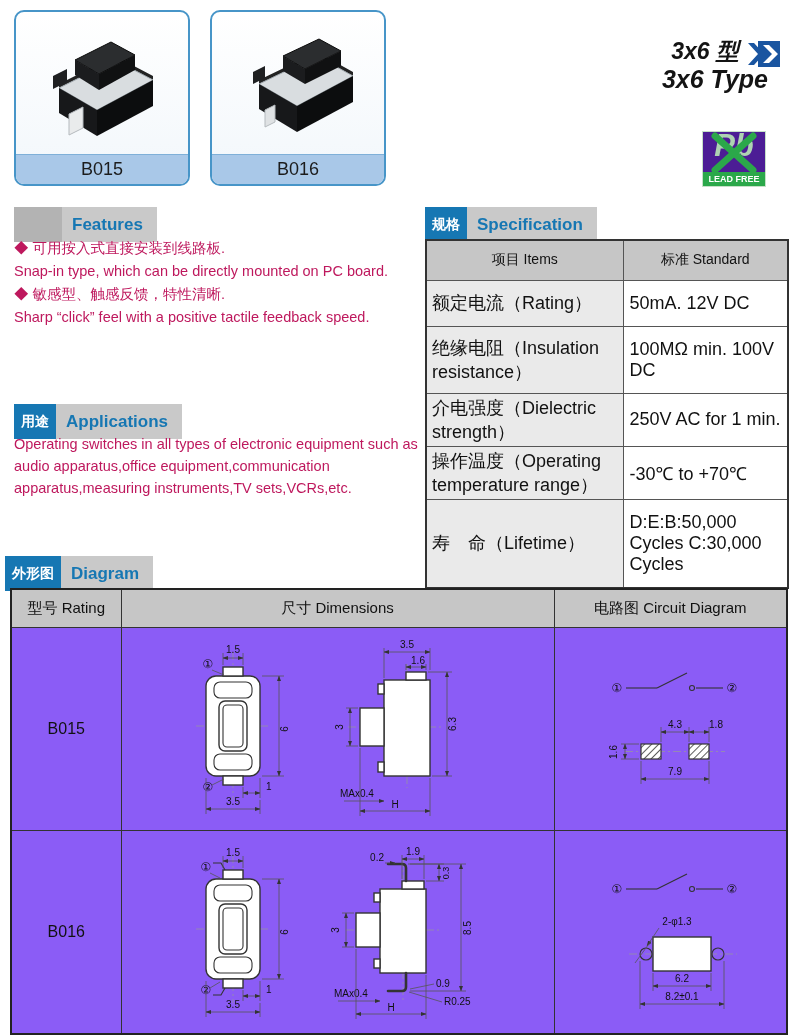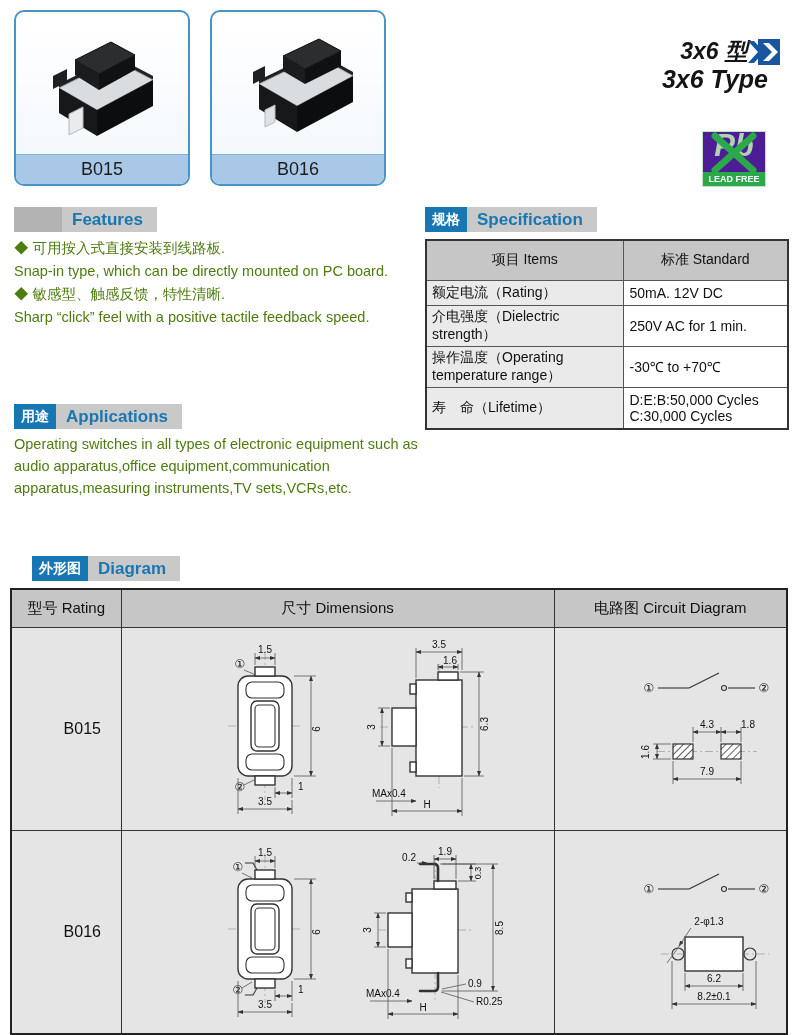--- a/index.html
+++ b/index.html
@@ -11,62 +11,62 @@
 
   
   .card { position:absolute; width:176px; height:176px; border:2px solid #4795c8;
           border-radius:10px; overflow:hidden; background:linear-gradient(180deg,#ffffff,#f2f7fb); }
   .card .photo { height:142px; display:flex; align-items:center; justify-content:center; }
   .card .label { height:30px; background:#a9c8e8; border-top:1px solid #7fb0d8;
                  display:flex; align-items:center; justify-content:center;
                  font-size:18px; color:#1c1c1c; }
 
   
-  .type-row1 { position:absolute; top:36px; right:12px; display:flex; align-items:center; }
+  .type-row1 { position:absolute; top:36px; right:12px; display:flex; align-items:flex-end; gap:9px; }
   .type-cn { font-size:23px; font-weight:bold; font-style:italic; color:#141414; }
   .type-row2 { position:absolute; top:65px; right:24px; font-size:25px; font-weight:bold;
                font-style:italic; color:#141414; }
 
   
   .leadfree { position:absolute; left:702px; top:131px; width:64px; height:56px;
               background:#4c1d95; border:1px solid #c6e0c8; }
   .leadfree .pb { position:absolute; top:-4px; left:0; right:0; text-align:center;
                   font-size:31px; font-weight:bold; font-style:italic; color:#aed3b2; }
   .leadfree .bar { position:absolute; bottom:0; left:0; right:0; height:14px; background:#2ba84a;
                    color:#fff; font-size:9px; font-weight:bold; text-align:center; line-height:14px; }
   .leadfree svg { position:absolute; left:0; top:0; }
 
   
-  .sec-hdr { position:absolute; display:flex; height:25px; }
+  .sec-hdr { position:absolute; display:flex; height:35px; }
   .sec-hdr .cn { background:#1677b3; color:#fff; font-size:14px; font-weight:bold;
                  display:flex; align-items:center; padding:0 7px; }
   .sec-hdr .cn.graybox { background:#b3b3b3; min-width:48px; }
   .sec-hdr .en { background:#c9c9c9; color:#1677b3; font-size:17px; font-weight:bold;
                  display:flex; align-items:center; padding:0 14px 0 10px; }
 
   
-  .text-block { position:absolute; font-size:14.5px; color:#4d7c0f; }
+  .text-block { position:absolute; font-size:14.5px; color:#be185d; }
   .text-block .line { line-height:23px; }
   .text-block .para { line-height:22px; margin-bottom:2px; }
 
   
   .spec-table { position:absolute; left:425px; top:239px; width:362px;
                 border-collapse:collapse; table-layout:fixed; border:2px solid #333; }
   .spec-table th { height:40px; background:#c6c6c6; font-size:14px; font-weight:normal;
                    color:#111; border:1px solid #555; }
-  .spec-table td { height:23px; font-size:14px; border:1px solid #555; }
+  .spec-table td { height:23px; font-size:18px; border:1px solid #555; }
   .spec-table td.item { background:#eaeaea; padding:2px 5px; }
-  .spec-table td.std  { background:#fff; padding:4px 6px; }
+  .spec-table td.std  { background:#fff; padding:12px 6px; }
 
   
   .diag-table { position:absolute; left:10px; top:588px; width:776px;
                 border-collapse:collapse; table-layout:fixed; border:2px solid #222; }
   .diag-table th { height:38px; background:#c6c6c6; font-size:15px; font-weight:normal;
                    color:#111; border:1.5px solid #333; }
-  .diag-table td { height:200px; border:1.5px solid #333; background:#e5e5e5; vertical-align:middle;padding-left:32px; }
+  .diag-table td { height:200px; border:1.5px solid #333; background:#8b5cf6; vertical-align:middle; }
   .diag-table td.model { text-align:center; font-size:16px; }
 
   
   .oline  { fill:#fff; stroke:#333; stroke-width:1.4; }
   .oline2 { fill:none; stroke:#333; stroke-width:1.1; }
   .opin   { fill:none; stroke:#333; stroke-width:2.6; stroke-linejoin:round; stroke-linecap:round; }
   .dline  { stroke:#555; stroke-width:0.8; fill:none; }
   .dim    { marker-start:url(#arr); marker-end:url(#arr); }
   .dim1   { marker-end:url(#arr); }
   .cline  { stroke:#999; stroke-width:0.7; fill:none; stroke-dasharray:8 3 2 3; }
@@ -175,35 +175,39 @@
       <th>项目 Items</th>
       <th>标准 Standard</th>
     </tr>
   </thead>
   <tbody>
     <tr>
         <td class="item">额定电流（Rating）</td>
         <td class="std">50mA. 12V DC</td>
       </tr>
     <tr>
+        <td class="item">绝缘电阻（Insulation resistance）</td>
+        <td class="std">100MΩ min. 100V DC</td>
+      </tr>
+    <tr>
         <td class="item">介电强度（Dielectric strength）</td>
         <td class="std">250V AC for 1 min.</td>
       </tr>
     <tr>
         <td class="item">操作温度（Operating temperature range）</td>
         <td class="std">-30℃ to +70℃</td>
       </tr>
     <tr>
         <td class="item">寿　命（Lifetime）</td>
         <td class="std">D:E:B:50,000 Cycles C:30,000 Cycles</td>
       </tr>
   </tbody>
 </table>
 
-<div class="sec-hdr" style="left:32px; top:556px;">
+<div class="sec-hdr" style="left:5px; top:556px;">
   <span class="cn">外形图</span>
   <span class="en">Diagram</span>
 </div>
 
 <table class="diag-table">
   <colgroup>
       <col style="width:110px">
       <col style="width:433px">
       <col style="width:233px">
     </colgroup>

